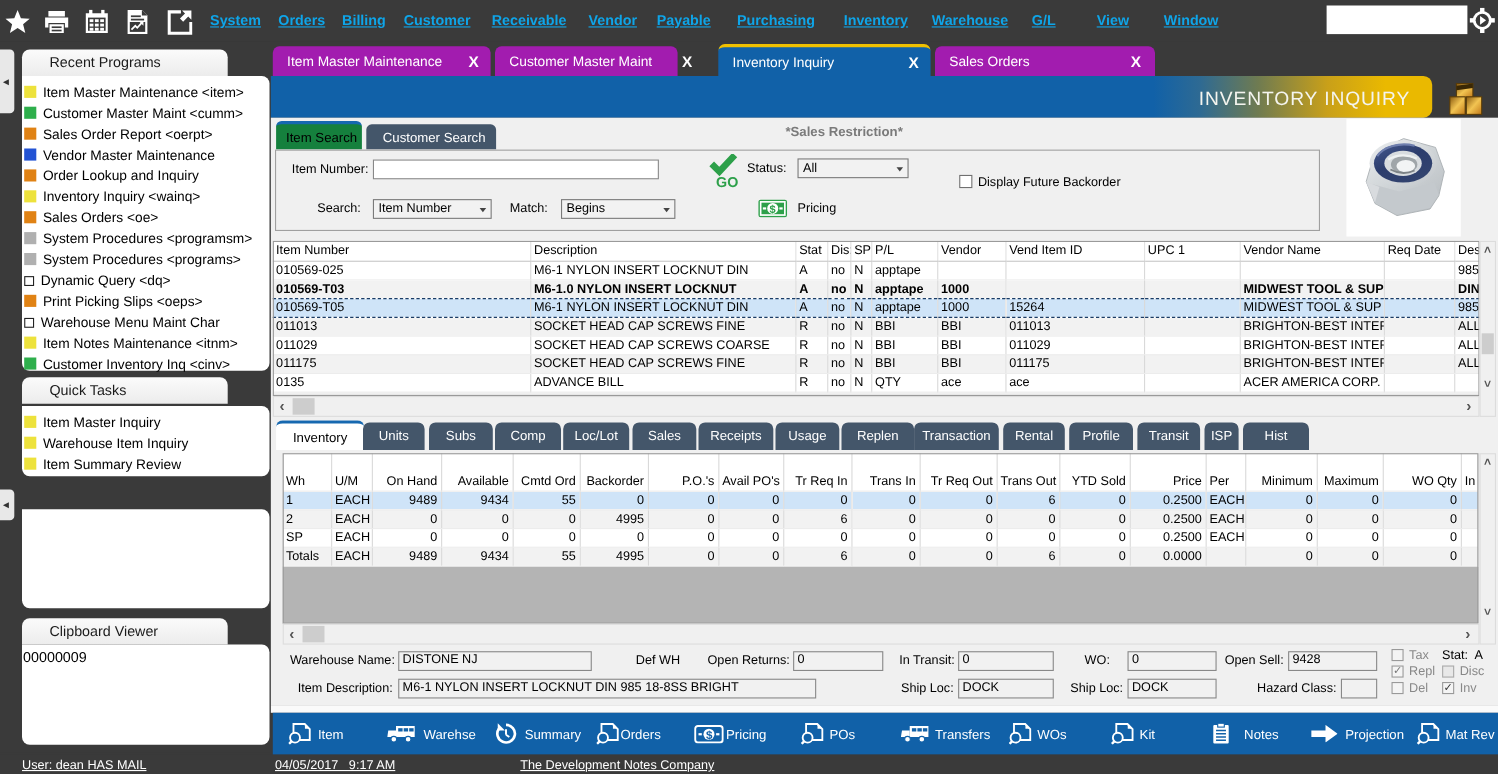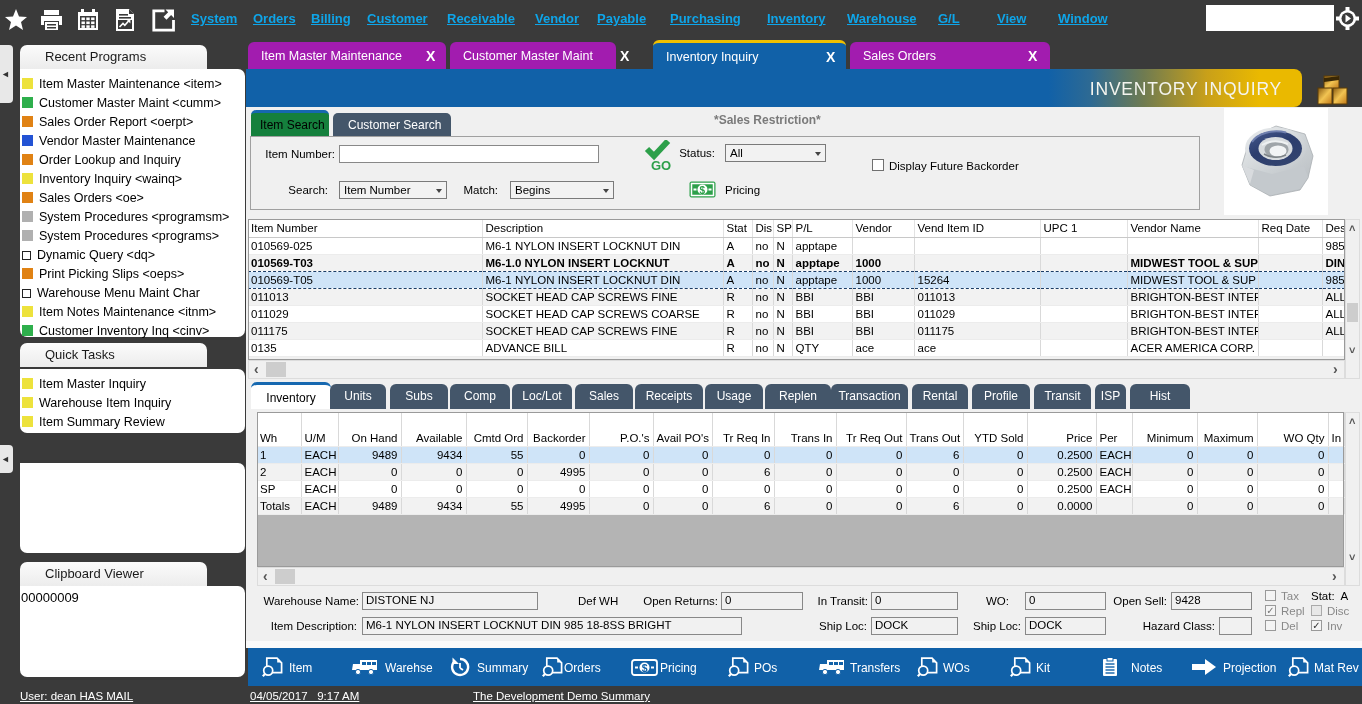--- a/index.html
+++ b/index.html
@@ -673,21 +673,21 @@
 <span class="bt" style="left:850px">Transfers</span>
 <span class="bt" style="left:943px">WOs</span>
 <span class="bt" style="left:1036px">Kit</span>
 <span class="bt" style="left:1131px">Notes</span>
 <span class="bt" style="left:1223px">Projection</span>
 <span class="bt" style="left:1314px">Mat Rev</span>
 
 <div id="statusbar">
   <span style="left:20px">User: dean HAS MAIL</span>
   <span style="left:250px">04/05/2017&nbsp;&nbsp; 9:17 AM</span>
-  <span style="left:473px">The Development Demo Summary</span>
+  <span style="left:473px">The Development Notes Company</span>
 </div>
 
 <div id="sidebar">
   <div class="handle" style="top:7px;height:58px"></div>
   <div class="handle" style="top:407px;height:28px"></div>
   <div class="sphead" style="top:7px">Recent Programs</div>
   <div class="spbody" style="top:31px;height:268px"></div>
   <div class="sphead" style="top:305px">Quick Tasks</div>
   <div class="spbody" style="top:331px;height:64px"></div>
   <div class="spbody" style="top:425px;height:90px"></div>

